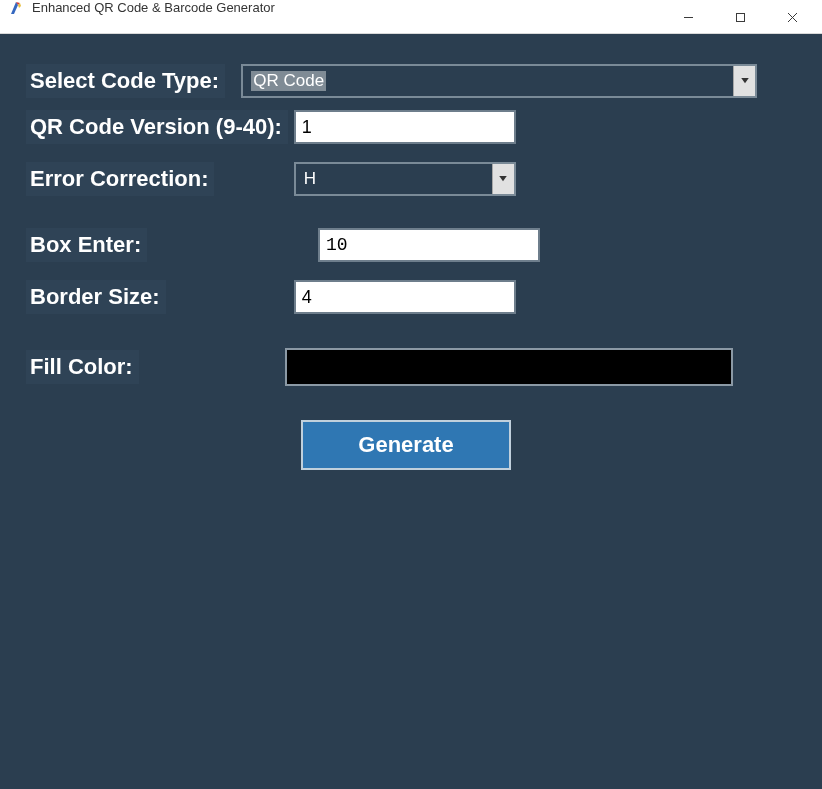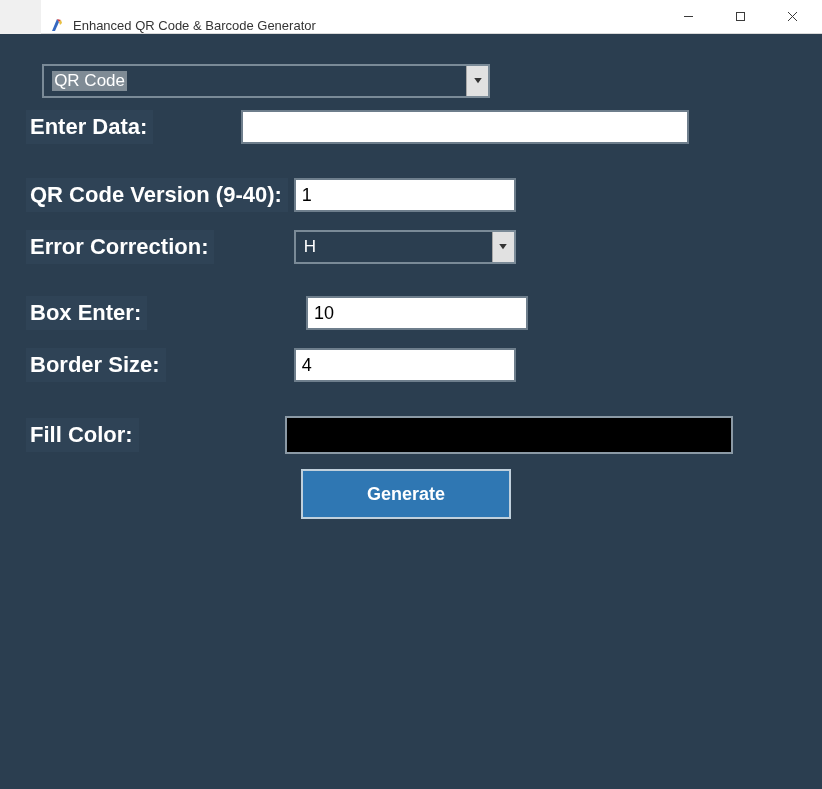--- a/index.html
+++ b/index.html
@@ -4,25 +4,24 @@
   <style>
     * { box-sizing: border-box; margin: 0; padding: 0; }
     html, body { width: 822px; height: 789px; overflow: hidden; font-family: "Segoe UI", Tahoma, sans-serif; background: #f0f0f0; }
 
     
     .titlebar {
       height: 34px;
       background: #ffffff;
       border-bottom: 1px solid #d9d9d9;
       display: flex;
-      align-items: flex-end;
+      align-items: flex-start;
       padding: 0 4px 0 8px;
       color: #343434;
       font-size: 13px;
-      margin-left: 41px;
     }
     .titlebar .icon {
       width: 16px; height: 16px; margin-right: 8px;
       display: inline-flex; align-items: center; justify-content: center;
     }
     .titlebar .icon svg { width: 16px; height: 16px; }
     .titlebar .title { flex: 0 0 auto; }
     .titlebar .spacer { flex: 1 1 auto; }
     .titlebar .btn {
       width: 52px; height: 34px;
@@ -110,21 +109,21 @@
       justify-content: center;
       gap: 30px;
       margin-top: 8px;
       width: 760px;
     }
     .bigbtn {
       width: 210px; height: 50px;
       background: #2f77b3;
       border: 2px solid #c0d0dc;
       color: #ffffff;
-      font-size: 18px;
+      font-size: 22px;
       font-weight: 700;
       display: flex; align-items: center; justify-content: center;
       font-family: inherit;
     }
   </style>
 </head>
 <body>
 
 <div class="titlebar">
   <span class="icon">
@@ -151,40 +150,35 @@
         <line x1="1" y1="1" x2="10" y2="10" stroke-width="1"></line>
         <line x1="10" y1="1" x2="1" y2="10" stroke-width="1"></line>
       </svg>
   </span>
 </div>
 
 <div class="client">
   <div class="form">
 
     <div class="row gap-small">
+      <span class="lbl">Select Code Type:</span>
       <div class="field" style="margin-left: 16.1406px;">
-        <div class="combo" style="width:448px;justify-content:center;">
+        <div class="combo" style="width:516px;justify-content:center;">
           <div class="combo-text">
               <span class="sel">QR Code</span>
             </div>
           <div class="arrow">
             <svg viewBox="0 0 10 8">
                 <polygon points="0,0 10,0 5,7" fill="#333"></polygon>
               </svg>
           </div>
         </div>
       </div>
     </div>
 
-    <div class="row gap-big">
-      <span class="lbl">Enter Data:</span>
-      <div class="field" style="margin-left: 87.875px;">
-        <input class="text-input" style="width: 448px;" value="">
-      </div>
-    </div>
 
     <div class="row gap-small" style="margin-bottom:18px;">
       <span class="lbl">QR Code Version (9-40):</span>
       <div class="field" style="margin-left:6px;">
         <input class="text-input narrow" value="1" style="">
       </div>
     </div>
 
     <div class="row gap-small" style="margin-bottom:32px;">
       <span class="lbl">Error Correction:</span>
@@ -198,32 +192,32 @@
                 <polygon points="0,0 10,0 5,7" fill="#333"></polygon>
               </svg>
           </div>
         </div>
       </div>
     </div>
 
     <div class="row gap-small" style="margin-bottom:18px;">
       <span class="lbl">Box Enter:</span>
       <div class="field" style="margin-left: 158.812px;">
-        <input class="text-input narrow" style="margin-left: 0px;" value="10">
+        <input class="text-input narrow" style="margin-left: 12px; font-family: Liberation Mono, monospace;" value="10">
       </div>
     </div>
 
     <div class="row gap-big">
       <span class="lbl">Border Size:</span>
       <div class="field" style="margin-left: 128.25px;">
         <input class="text-input narrow" value="4" style="">
       </div>
     </div>
 
-    <div class="row gap-small" style="margin-bottom:15px;gap:44px;">
+    <div class="row gap-small" style="margin-bottom:34px;gap:44px;">
       <span class="lbl">Fill Color:</span>
       <div class="field" style="margin-left: 102.578px;">
         <div class="swatch" style="width:448px; background:#000000;"></div>
       </div>
     </div>
 
 
     <div class="btnrow">
       <button class="bigbtn">Generate</button>
     </div>

